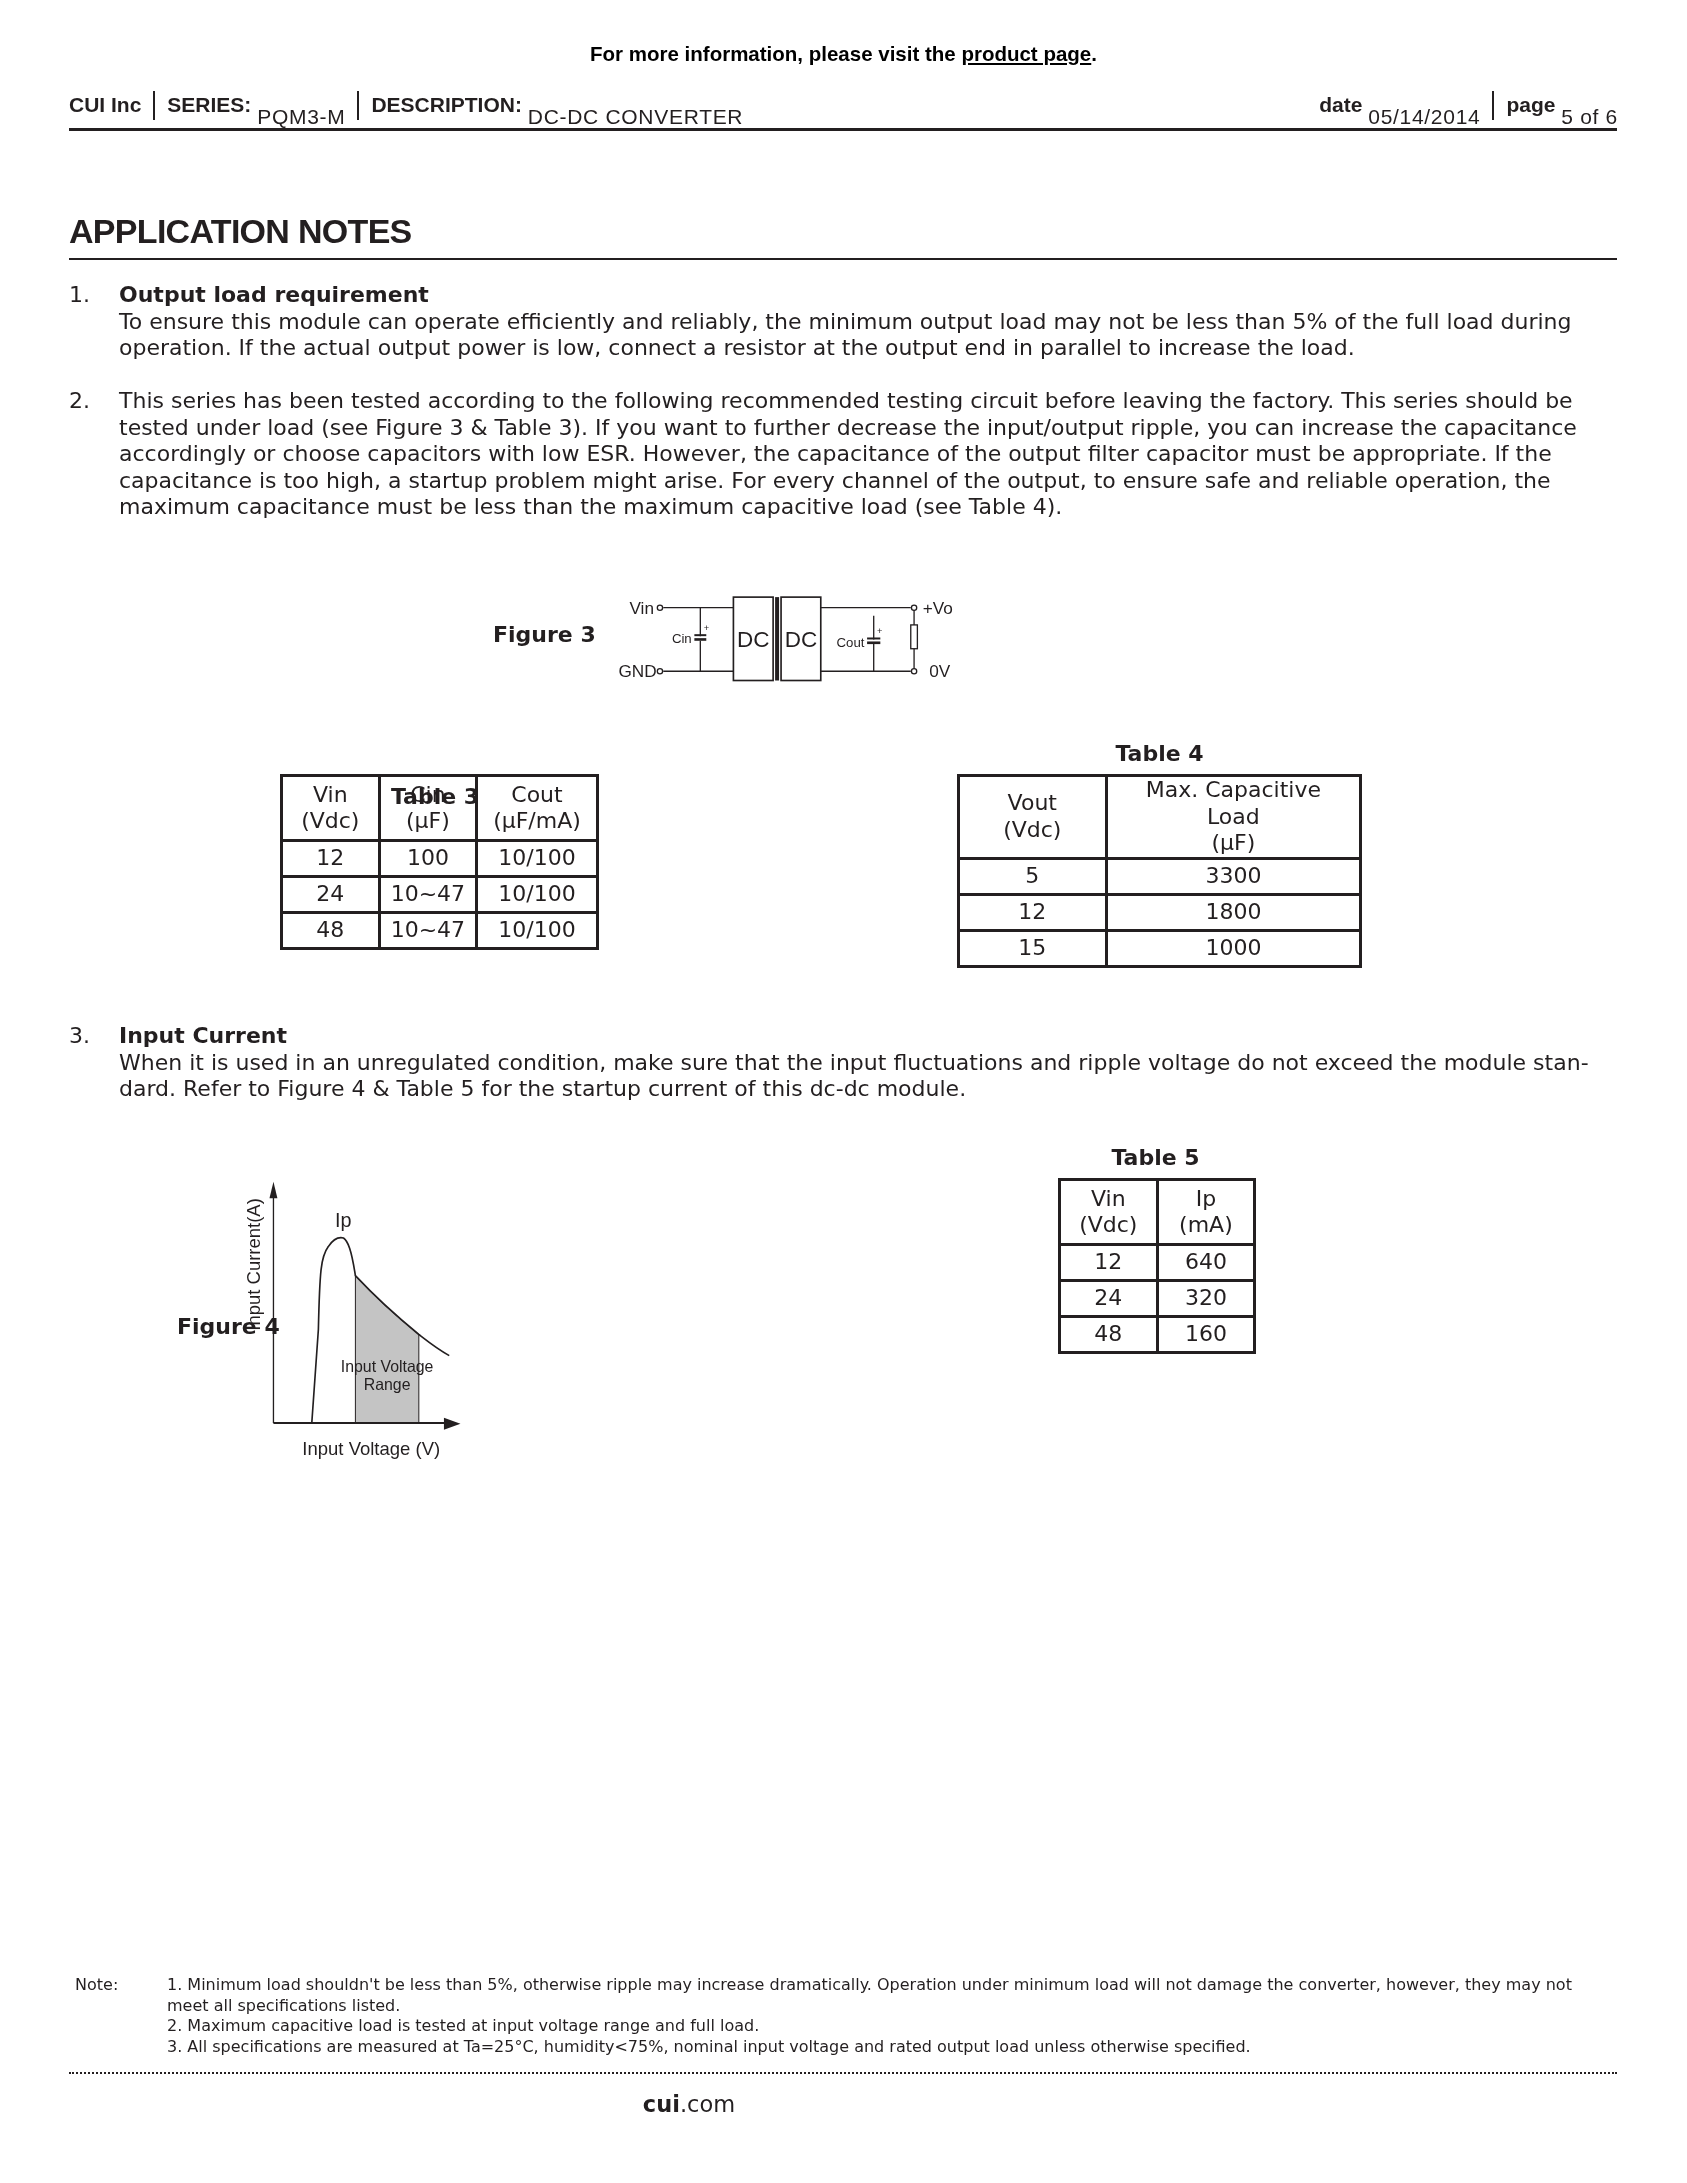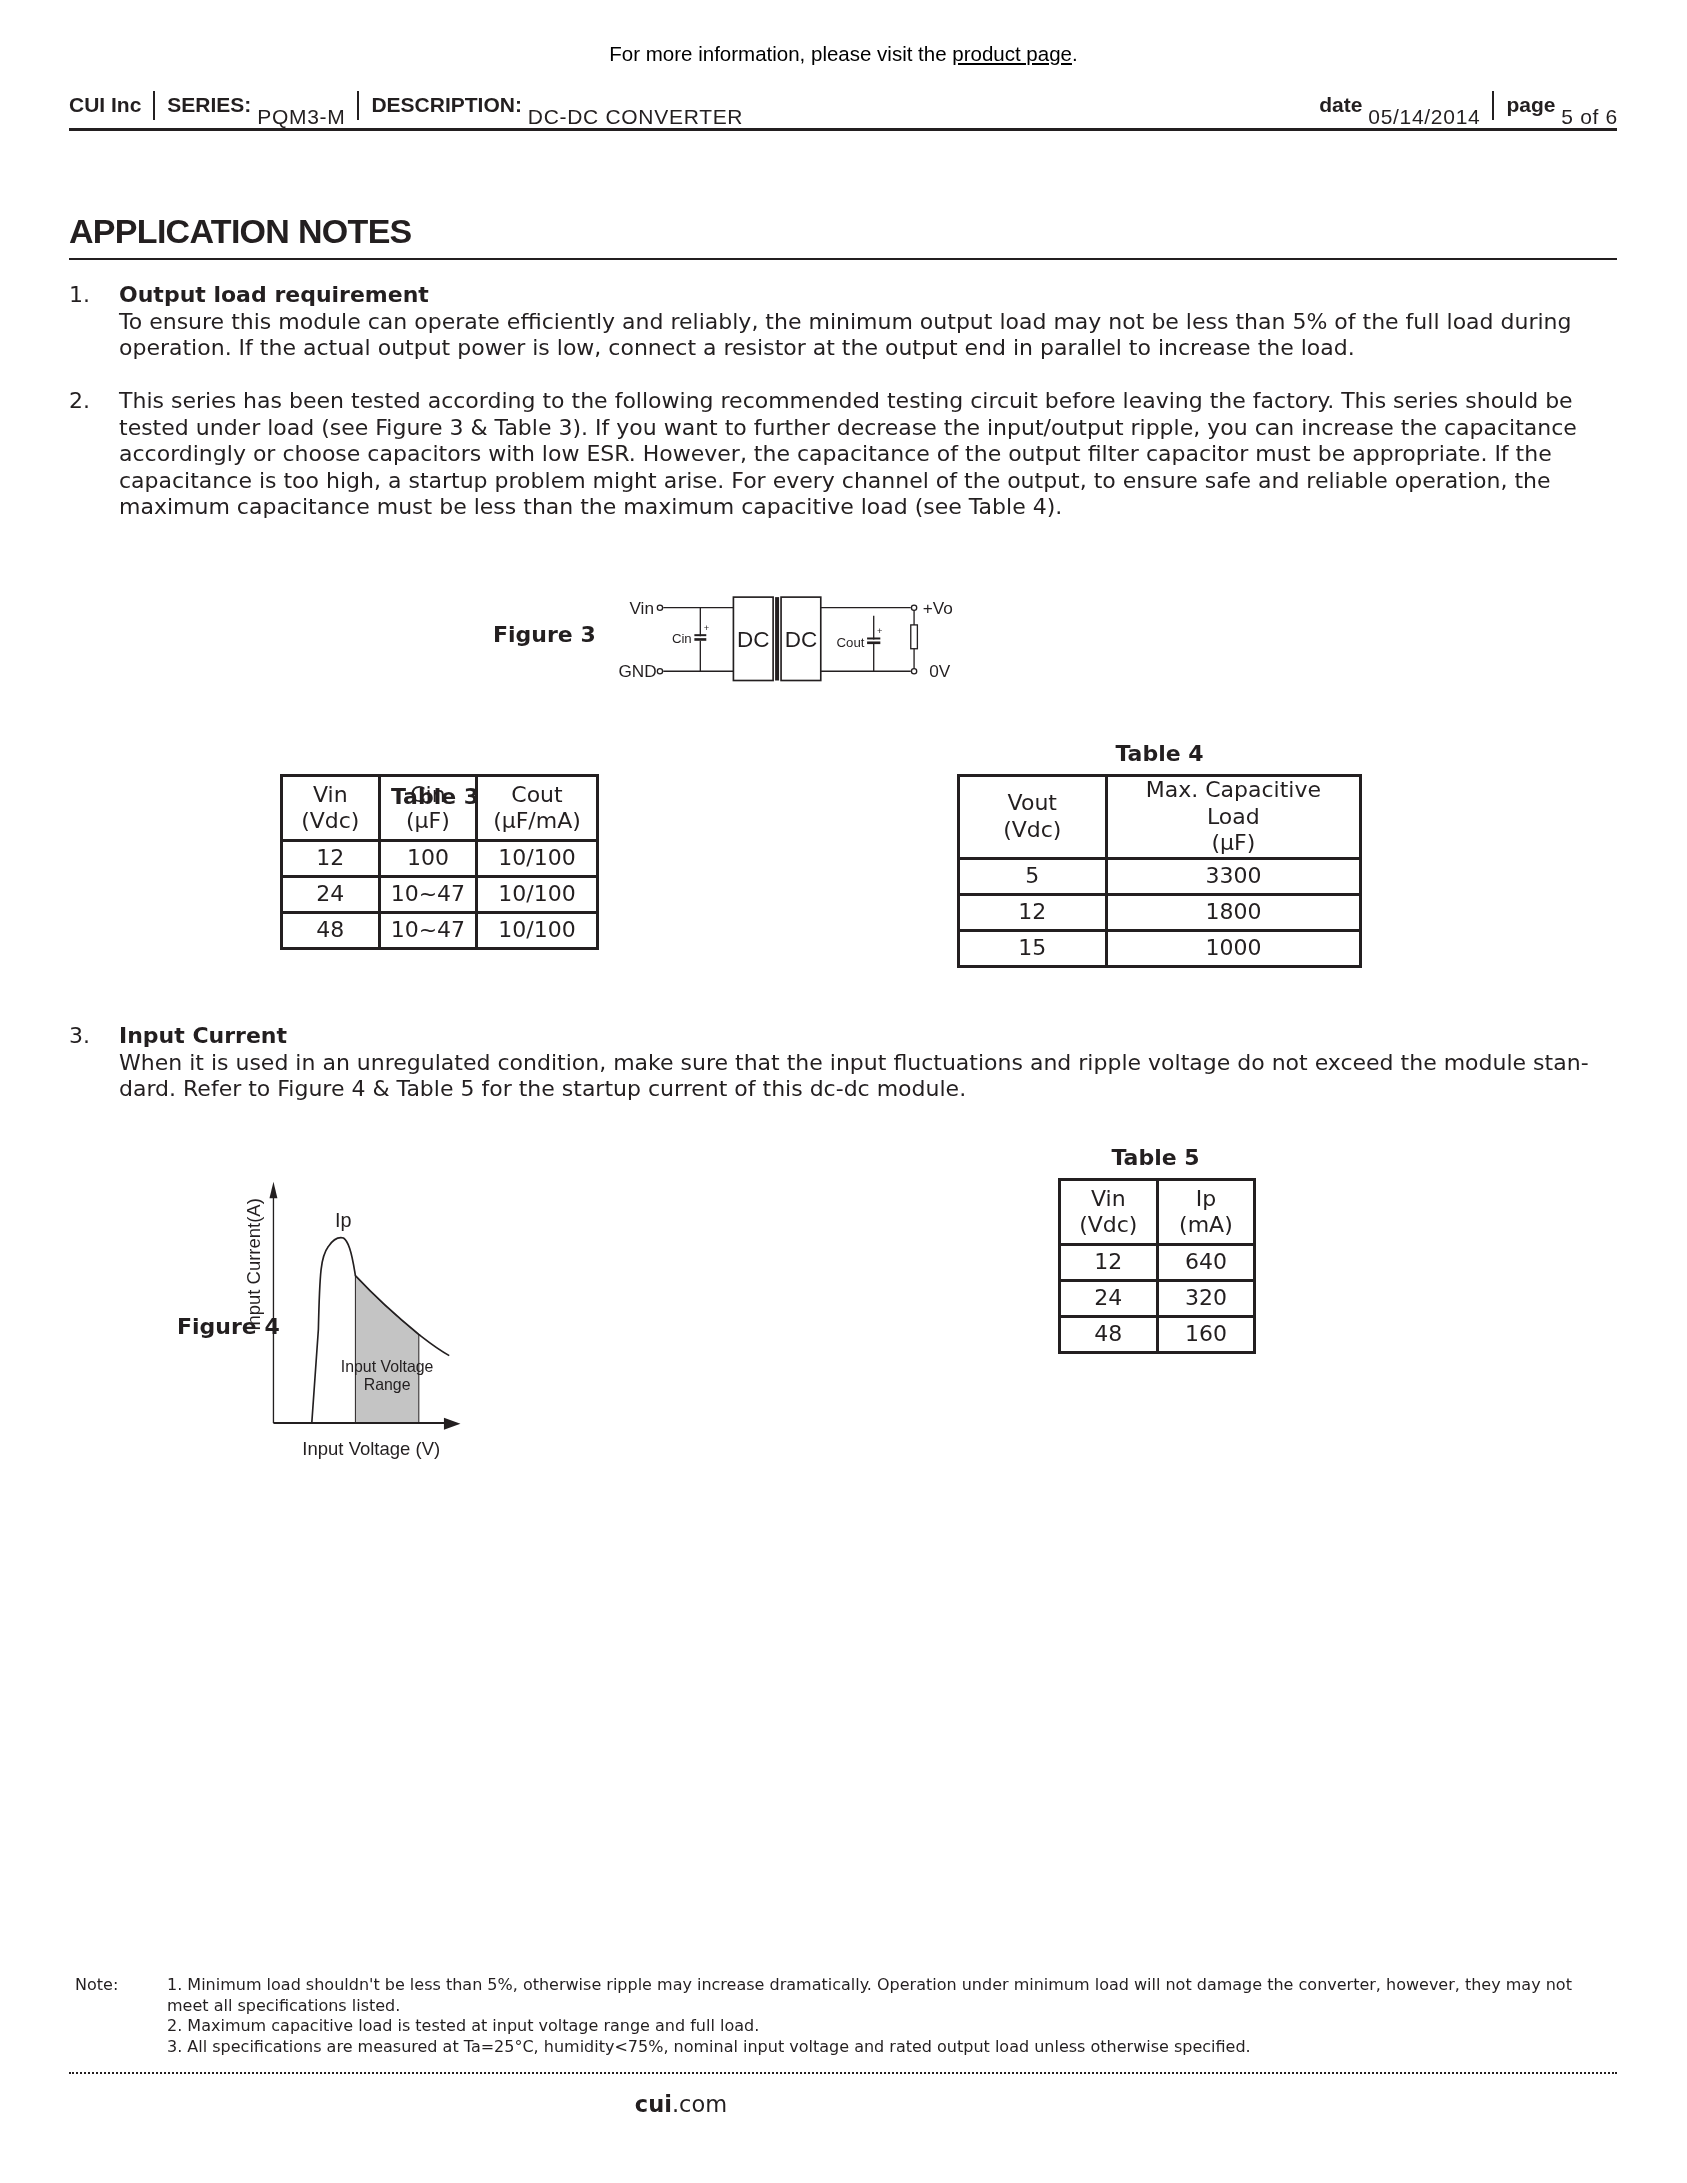--- a/index.html
+++ b/index.html
@@ -1,18 +1,18 @@
 <!DOCTYPE html>
 <html style="font-size:10.6px"><head>
 <meta charset="utf-8">
 <style>
   html, body { margin:0; padding:0; background:#fff; }
   body { width:1687px; height:2183px; position:relative; color:#231f20; font-family:"DejaVu Sans", sans-serif; overflow:hidden; }
   .abs { position:absolute; }
-  .info { top:42px; left:0; width:1687px; text-align:center; font-family:"Liberation Sans", sans-serif; font-size:20.5px; color:#000; }
+  .info { top:42px; left:0; width:1687px; text-align:center; font-family:"Liberation Sans", sans-serif; font-size:20.5px; color:#000;font-weight:bold; }
   .info a { color:#000; text-decoration:underline; }
   .hdr { top:89px; left:69px; right:69px; height:32px; font-family:Liberation Sans, sans-serif; font-size:21px; display:flex; align-items:center; }
   .hdr b { font-weight:bold; }
   .hdr .sep { display:inline-block; width:2px; height:29px; background:#231f20; margin:0 12px; }
   .hdr .left, .hdr .right { display:flex; align-items:center; }
   .hdr .right { margin-left:auto; }
   .hdr .thin { font-weight:normal; letter-spacing:0.7px;margin-top:24px; }
   .rule1 { top:128px; left:69px; width:1548px; height:2.6px; background:#231f20; }
   .title { top:212px; left:69px; font-family:"Liberation Sans", sans-serif; font-weight:bold; font-size:34px; letter-spacing:-0.7px; }
   .rule2 { top:258px; left:69px; width:1548px; height:2px; background:#231f20; }
@@ -23,21 +23,21 @@
   .figlabel { font-weight:bold; font-size:22px; }
   table.t { border-collapse:collapse; font-size:22px; text-align:center; }
   table.t td { border:3.3px solid #231f20; padding:0 9.3px; line-height:26.5px; }
   table.t tr.h td { height:62px; }
   table.t tr.r td { height:33px; }
   .tcap { font-weight:bold; font-size:22px; text-align:center; }
   .notes { top:1975px; left:69px; width:1548px; font-size:16px; line-height:20.5px; }
   .notes .lbl { position:absolute; left:6px; top:0; }
   .notes .items { margin-left:98px; }
   .dots { top:2072px; left:69px; width:1548px; height:0; border-top:2.6px dotted #231f20; }
-  .foot { top:2091px; left:0; width:1362px; text-align:center; font-size:22.5px; }
+  .foot { top:2091px; left:8px; width:1362px; text-align:center; font-size:22.5px; }
   .foot b { font-weight:bold; }
   svg text { font-family:"Liberation Sans", sans-serif; fill:#231f20; }
 </style>
 </head>
 <body>
 
 <div class="abs info">
   <span>For more information, please visit the </span><a>product page</a><span>.</span>
 </div>
 

